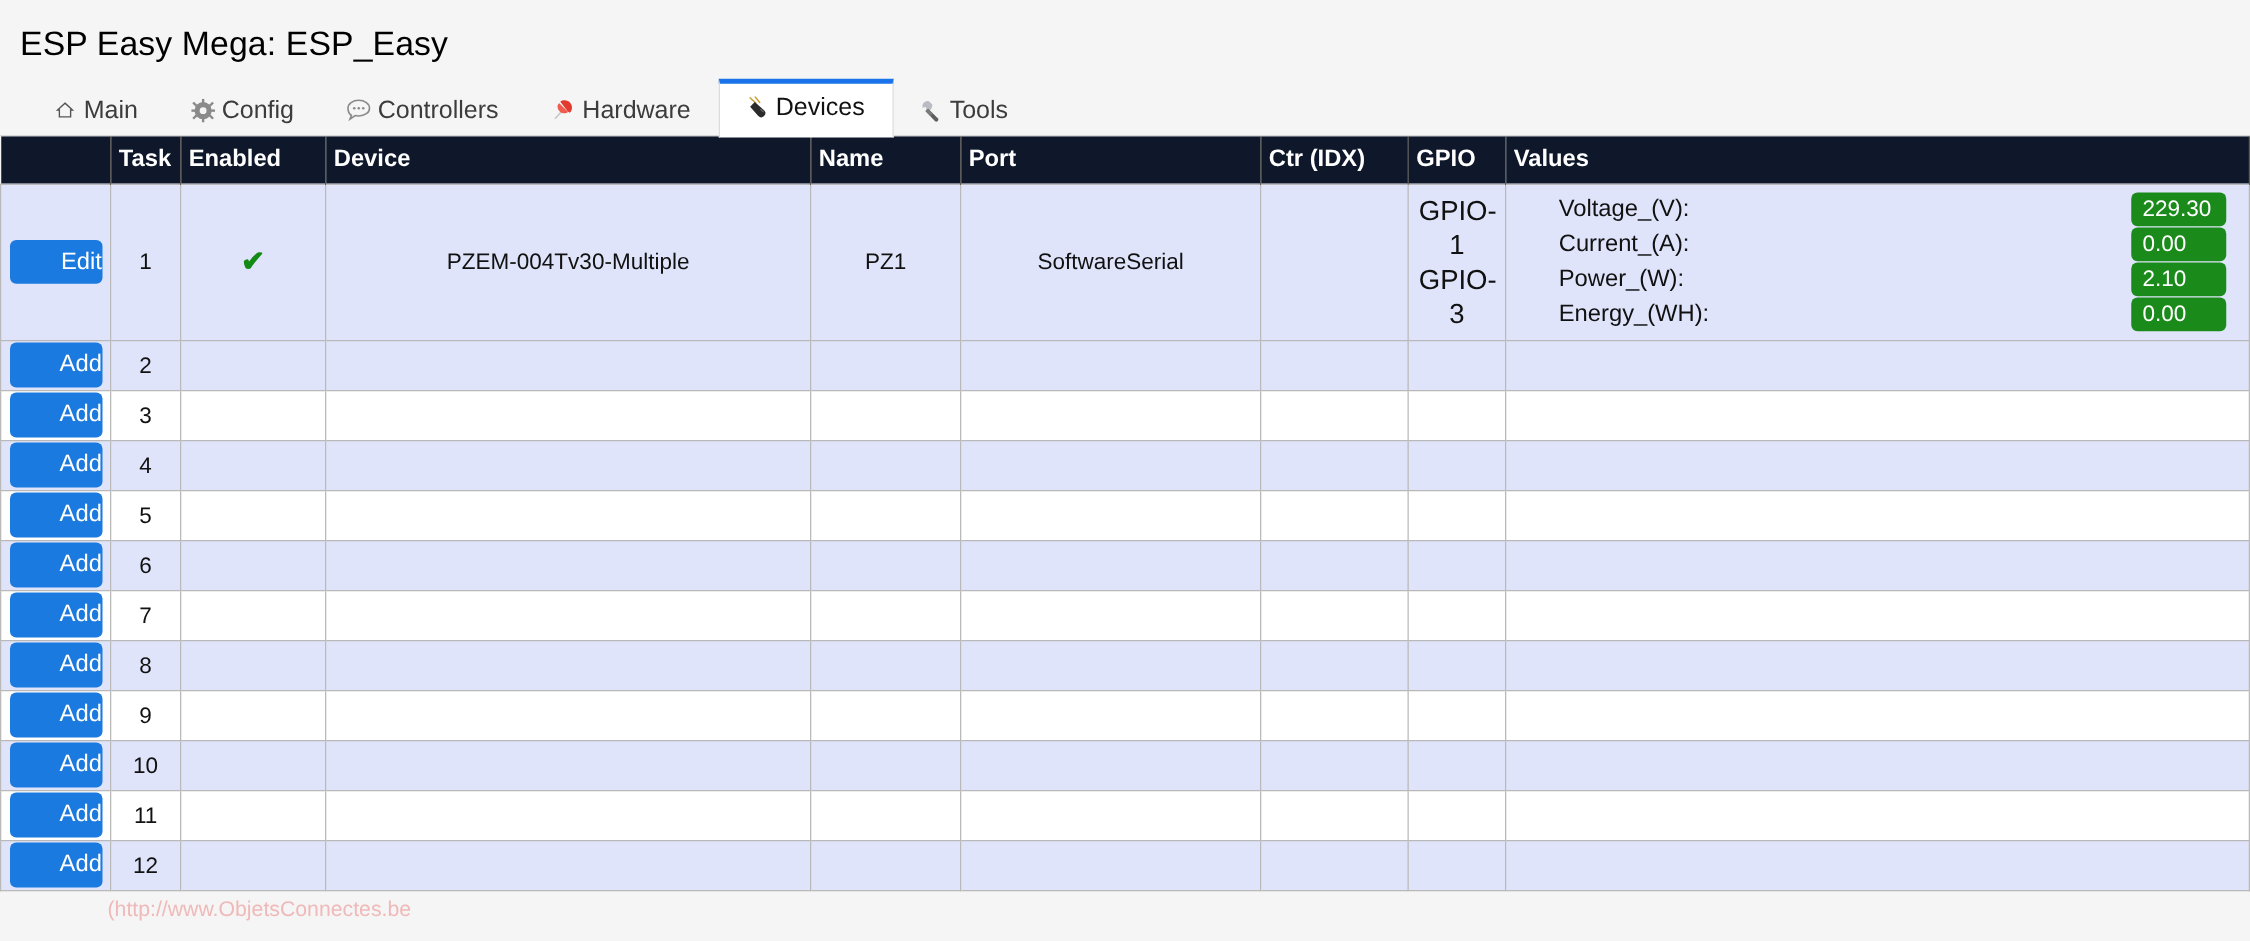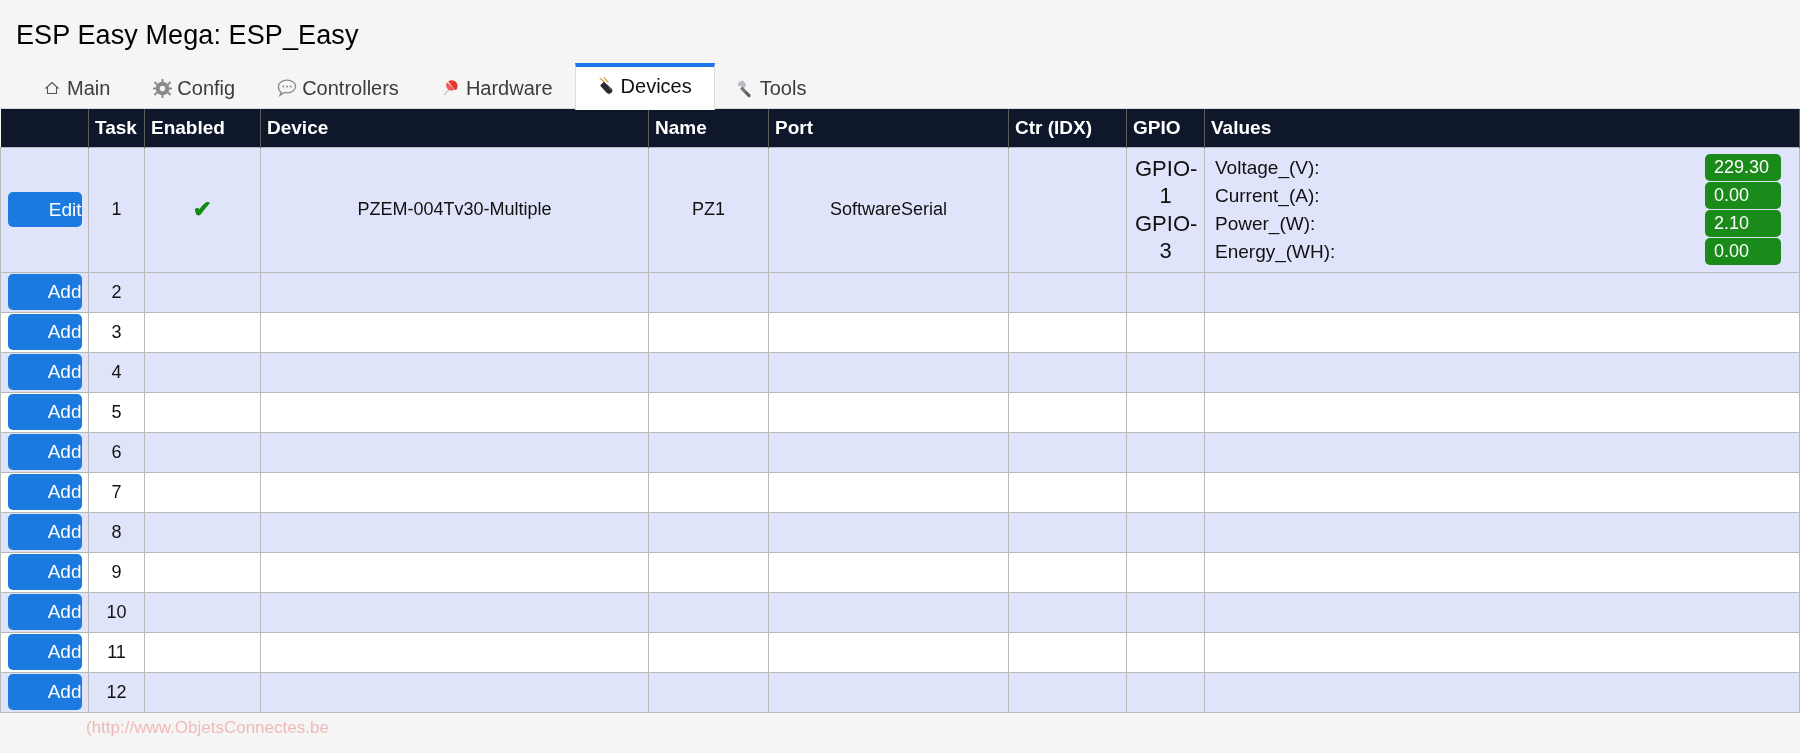--- a/index.html
+++ b/index.html
@@ -133,21 +133,21 @@
   .gpio-lines { line-height: 1.25; font-size: 22px; }
 
   
   td.valuescell { text-align: left; padding: 6px 18px 6px 10px; }
   .vrow {
     display: flex;
     align-items: center;
     justify-content: space-between;
     height: 28px;
   }
-  .vlabel { font-size: 19px; color: #111; }
+  .vlabel { font-size: 19px; color: #111; margin-left: 32px; }
   .vbadge {
     background: #1a8a1a;
     color: #ffffff;
     font-size: 18px;
     border-radius: 5px;
     padding: 2px 9px;
     min-width: 58px;
     text-align: left;
     line-height: 1.3;
   }

